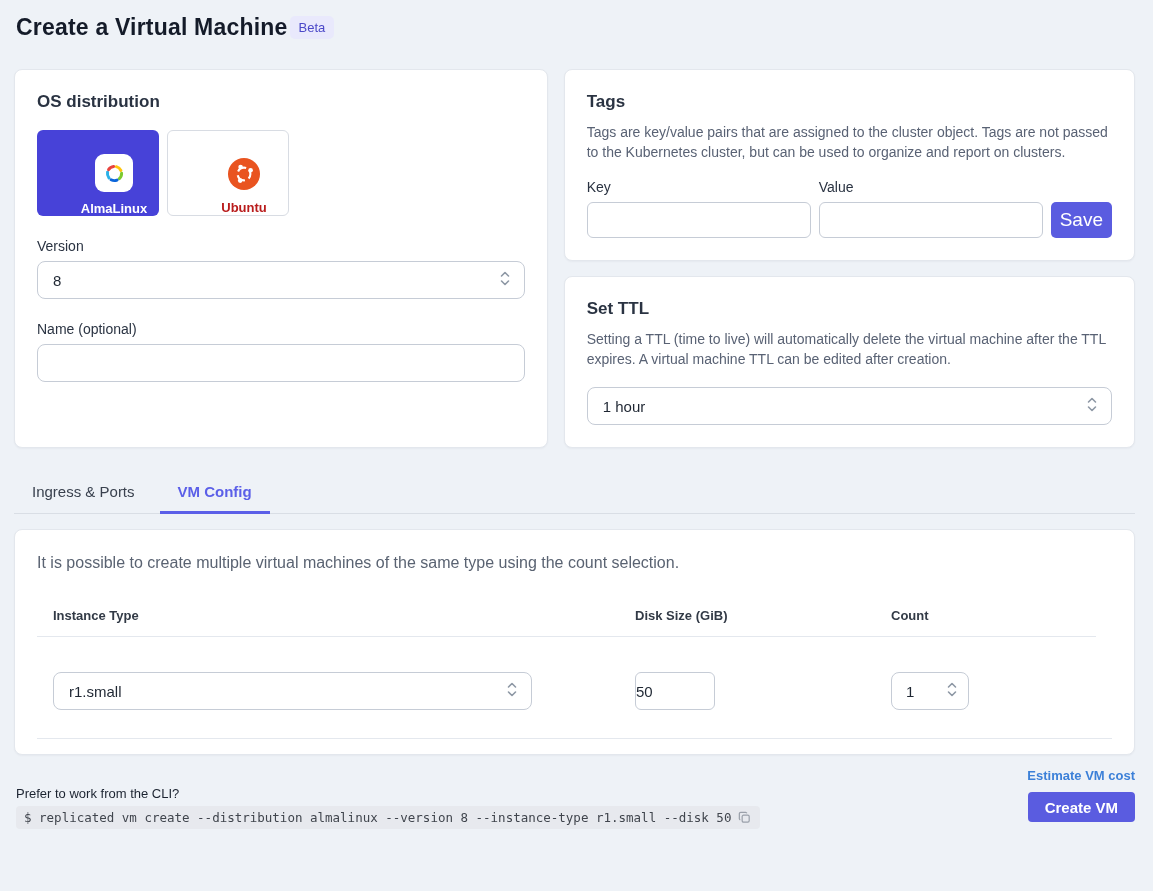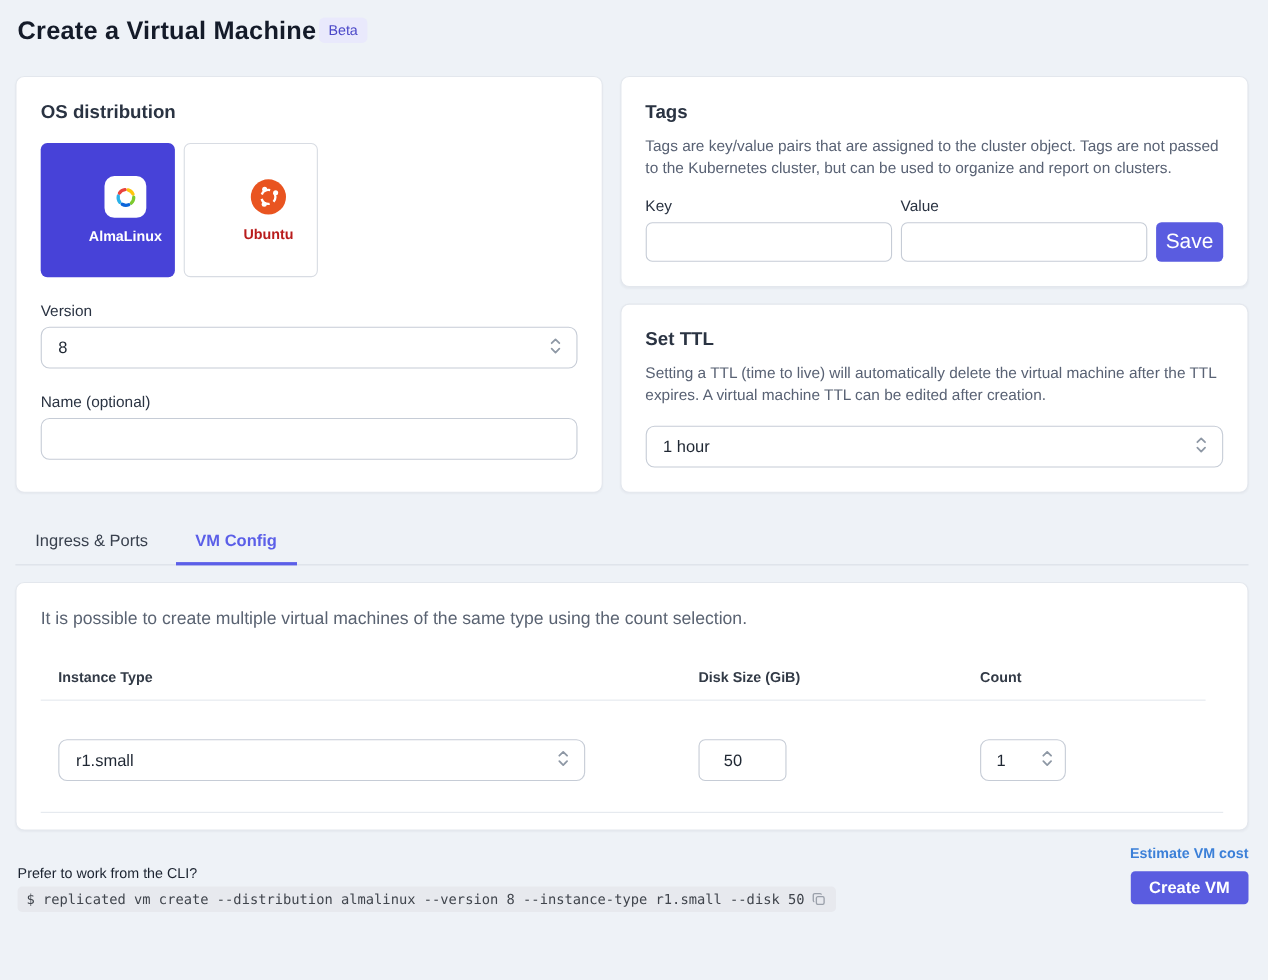--- a/index.html
+++ b/index.html
@@ -34,22 +34,22 @@
   .card-title{font-size:17px;font-weight:700;color:#2a3342;margin:0;}
   .card-desc{font-size:14px;line-height:1.45;color:#596274;margin:10px 0 0 0;}
 
   .main-grid{display:grid;grid-template-columns:1fr 1fr;gap:16px;margin-top:28px;}
   .right-col{display:flex;flex-direction:column;gap:15px;}
 
   
   .os-card{padding:22px;}
   .tiles{display:flex;gap:8px;margin-top:18px;}
   .tile{
-    width:122px;height:122px;border-radius:6px;cursor:pointer;
-    display:flex;flex-direction:column;align-items:center;justify-content:center;gap:9px;padding-left:32px;
+    width:122px;height:86px;border-radius:6px;cursor:pointer;
+    display:flex;flex-direction:column;align-items:center;justify-content:flex-end;gap:9px;padding-left:32px;
   }
   .tile.selected{background:var(--accent);}
   .tile.unselected{background:#fff;border:1px solid #d8dce3;}
   .tile-label{font-size:13px;font-weight:700;}
   .tile.selected .tile-label{color:#ffffff;}
   .tile.unselected .tile-label{color:#b91c1c;}
   .alma-logo-box{width:38px;height:38px;background:#fff;border-radius:9px;display:flex;align-items:center;justify-content:center;}
 
   .field-label{font-size:14px;font-weight:500;color:#2a3342;margin:22px 0 7px 0;}
   .select-box{
@@ -94,21 +94,21 @@
   .vm-card{margin-top:15px;padding:24px 22px 0 22px;height:226px;}
   .vm-note{font-size:16px;color:#5a6372;margin:0;}
   .vm-table{margin-top:36px;}
   .vm-head{display:grid;grid-template-columns:582px 256px 1fr;padding-bottom:13px;border-bottom:1px solid #e4e8ee;margin-right:16px;}
   .vm-head .col{font-size:13px;font-weight:700;color:#323a46;padding-left:16px;}
   .vm-row{display:grid;grid-template-columns:582px 256px 1fr;align-items:center;padding:35px 0 28px 0;border-bottom:1px solid #e4e8ee;margin-right:0;}
   .vm-cell{padding-left:16px;}
   .instance-select{width:479px;}
   .disk-input{
     width:80px;height:38px;border:1px solid #c6ccd6;border-radius:6px;
-    padding:0 22px;font-size:15px;color:#1f2733;font-family:"Liberation Sans",sans-serif;outline:none;
+    padding:0 0;font-size:15px;color:#1f2733;font-family:"Liberation Sans",sans-serif;outline:none;
   }
   .count-stepper{
     width:78px;height:38px;border:1px solid #c6ccd6;border-radius:8px;background:#fff;
     display:flex;align-items:center;justify-content:space-between;
     padding:0 10px 0 14px;font-size:15px;color:#1f2733;cursor:pointer;
   }
 
   
   .footer{margin-top:13px;display:flex;justify-content:space-between;align-items:flex-end;}
   .cli-block{padding-left:2px;}

